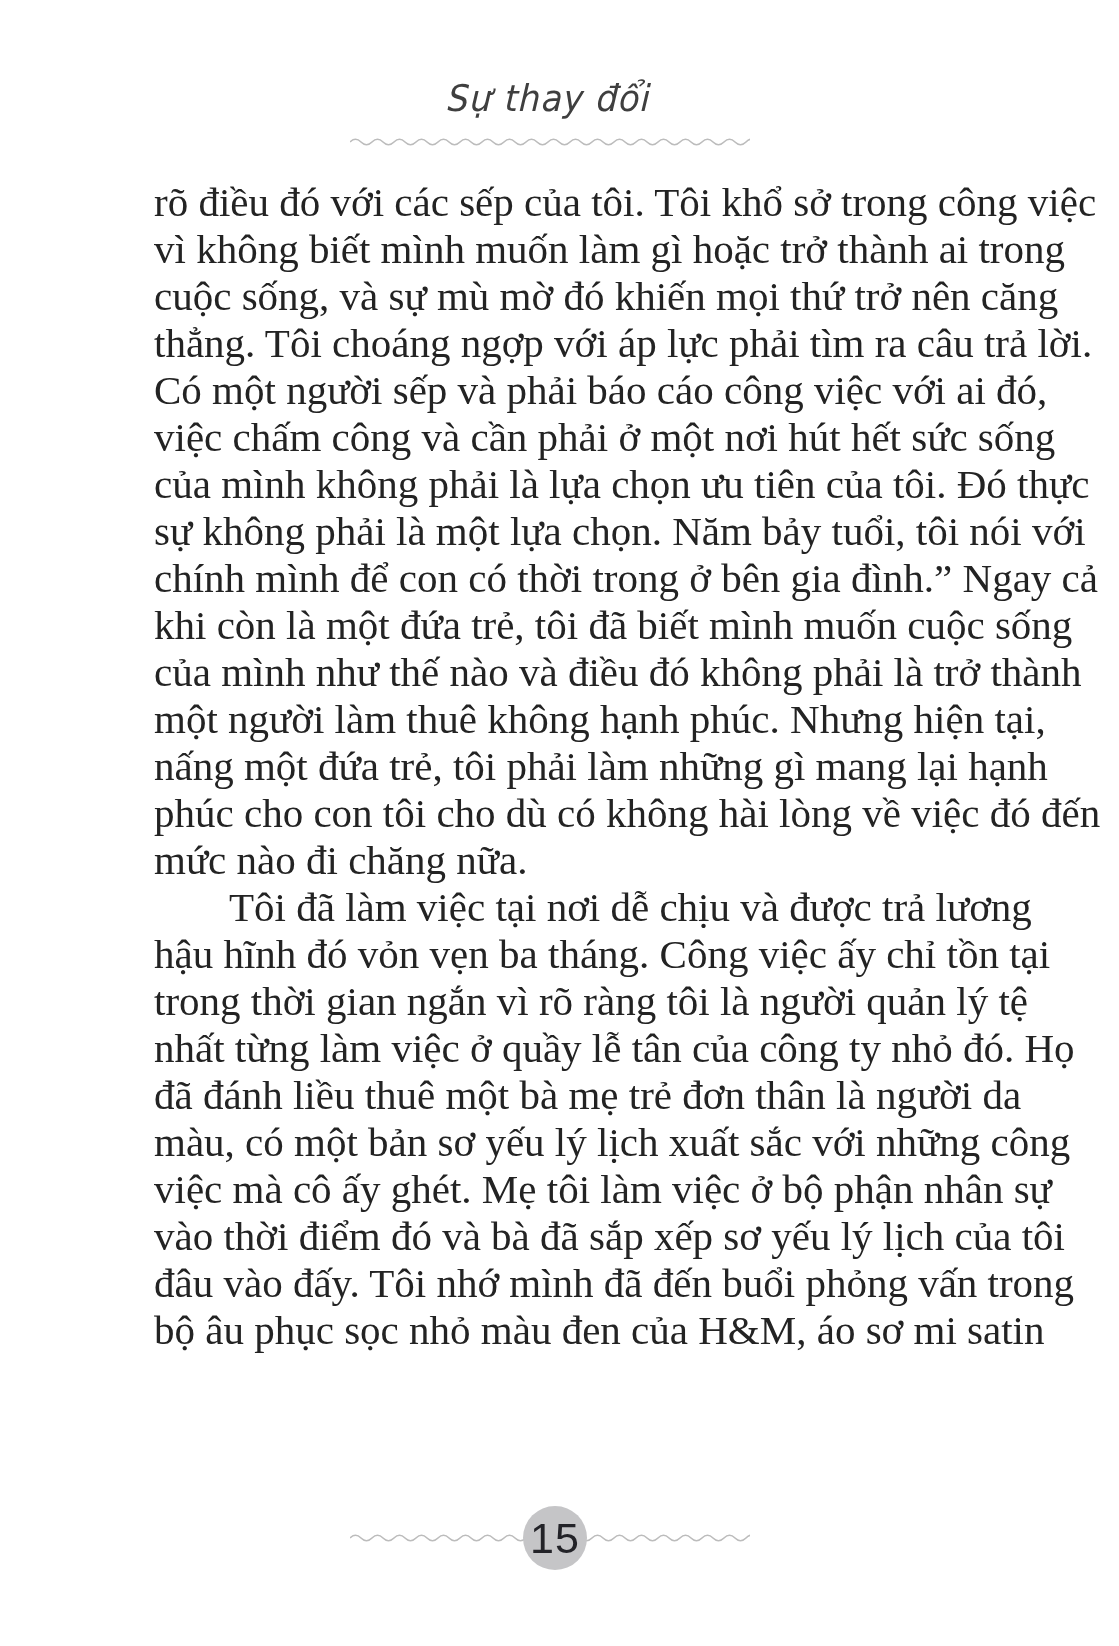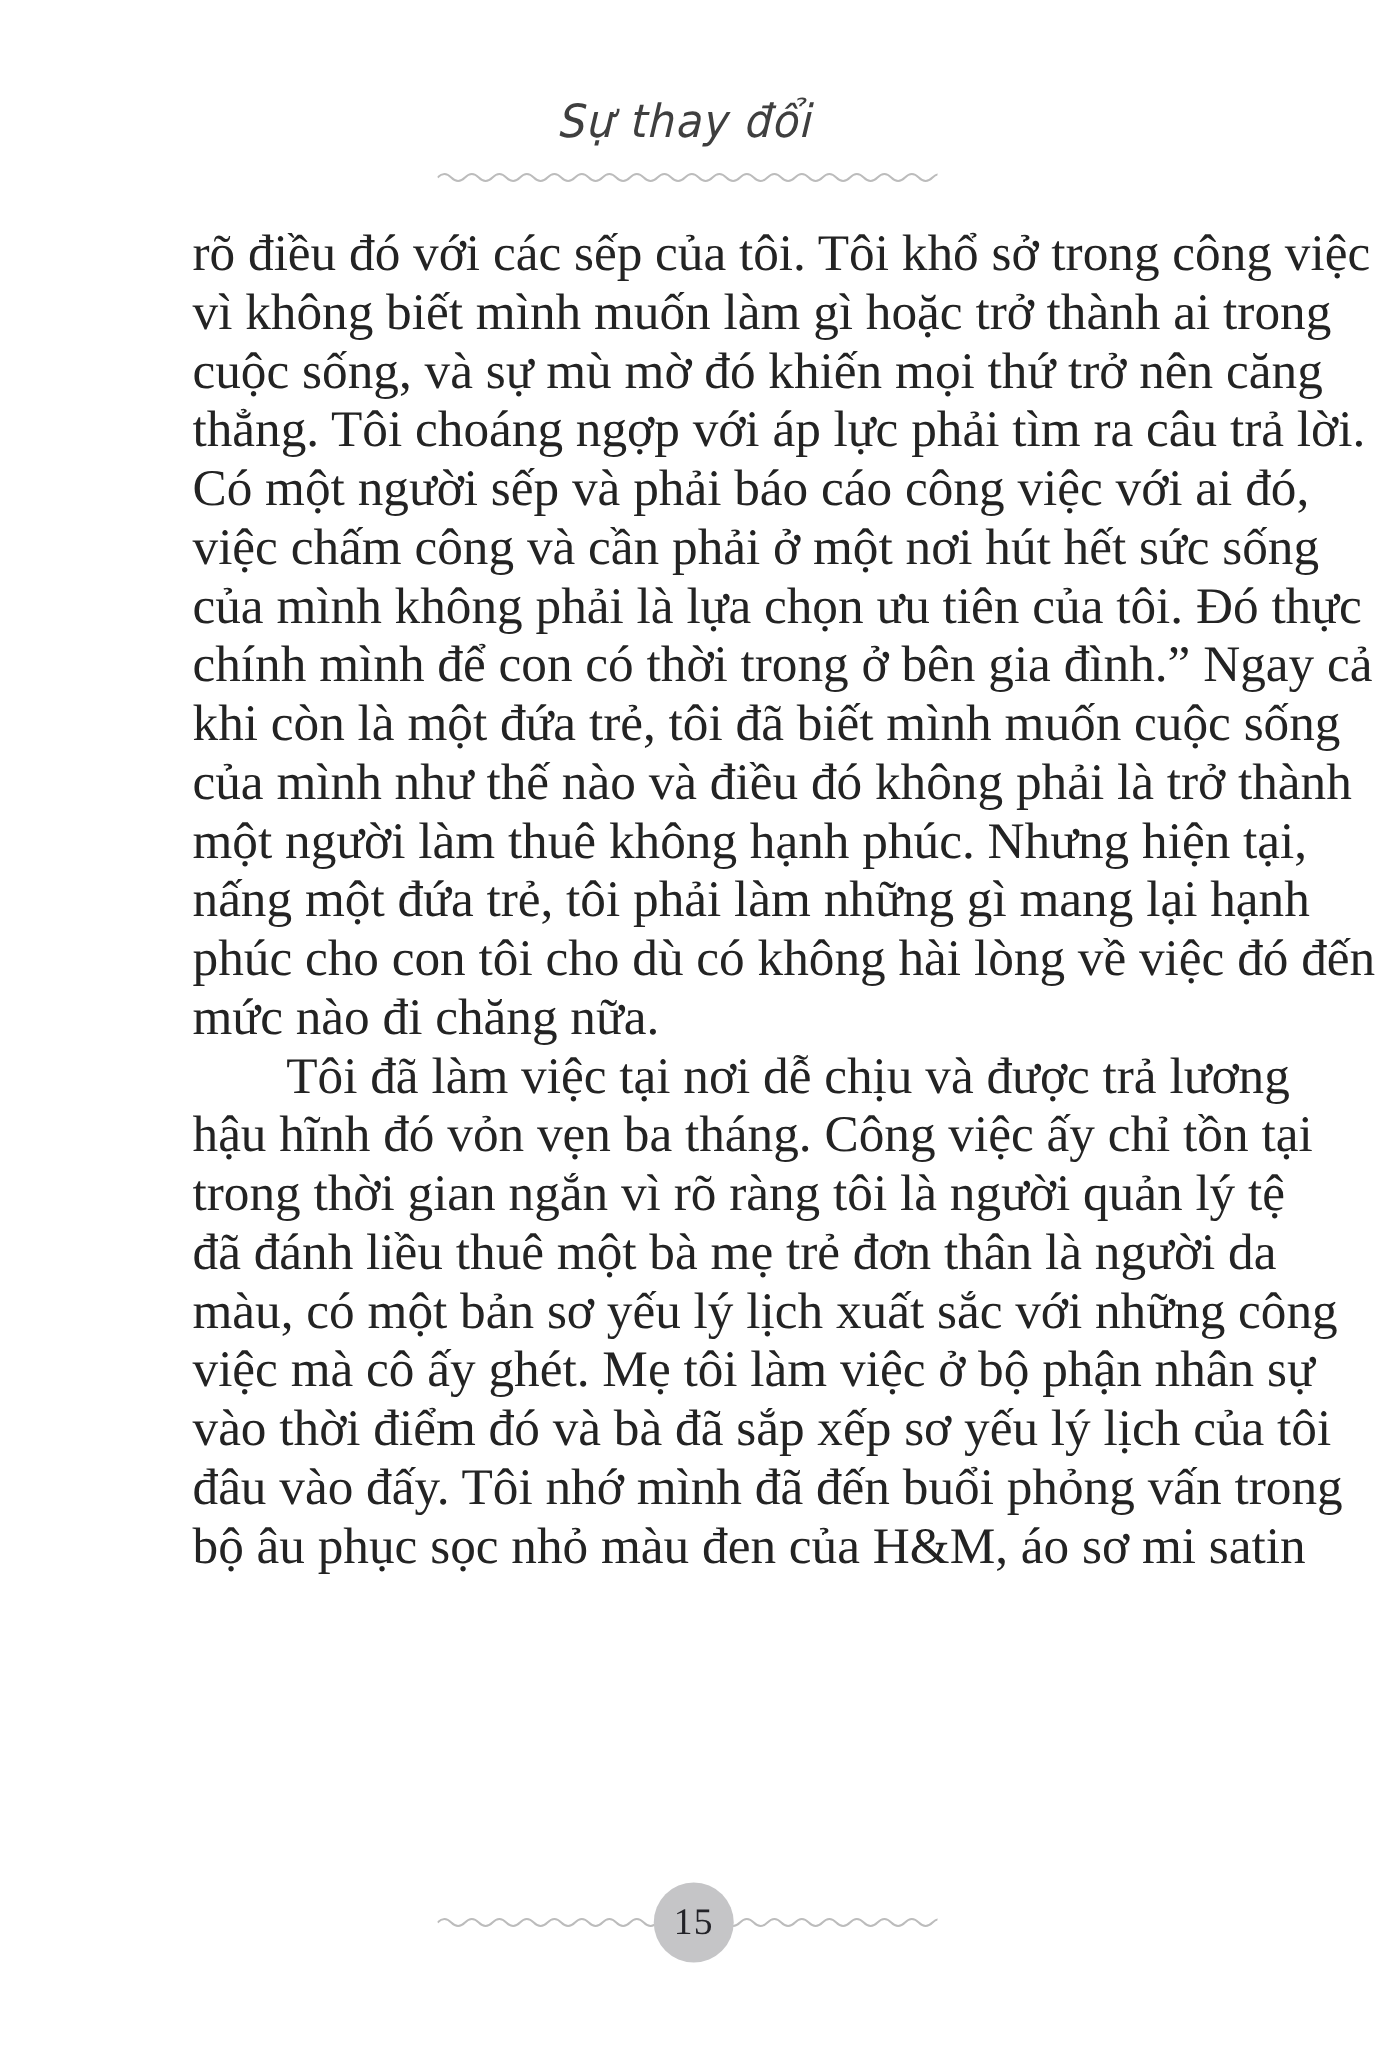--- a/index.html
+++ b/index.html
@@ -72,22 +72,22 @@
     top:1506px;
     width:64px;
     height:64px;
     border-radius:50%;
     background:var(--page-circle-fill);
     display:flex;
     align-items:center;
     justify-content:center;
   }
   .page-number{
-    font-family:Liberation Serif, serif;
-    font-size:30px;
+    font-family:Liberation Sans, sans-serif;
+    font-size:43px;
     color:var(--page-number-text);
     letter-spacing:1px;
   }
 </style>
 </head>
 <body>
 
 <div class="page">
 
   <div class="chapter-header">
@@ -102,32 +102,34 @@
 
   <div class="body-text">
       <div class="para">
         <div class="line">rõ điều đó với các sếp của tôi. Tôi khổ sở trong công việc</div>
         <div class="line">vì không biết mình muốn làm gì hoặc trở thành ai trong</div>
         <div class="line">cuộc sống, và sự mù mờ đó khiến mọi thứ trở nên căng</div>
         <div class="line">thẳng. Tôi choáng ngợp với áp lực phải tìm ra câu trả lời.</div>
         <div class="line">Có một người sếp và phải báo cáo công việc với ai đó,</div>
         <div class="line">việc chấm công và cần phải ở một nơi hút hết sức sống</div>
         <div class="line">của mình không phải là lựa chọn ưu tiên của tôi. Đó thực</div>
+        <div class="line">sự không phải là một lựa chọn. Năm bảy tuổi, tôi nói với</div>
         <div class="line">chính mình để con có thời trong ở bên gia đình.” Ngay cả</div>
         <div class="line">khi còn là một đứa trẻ, tôi đã biết mình muốn cuộc sống</div>
         <div class="line">của mình như thế nào và điều đó không phải là trở thành</div>
         <div class="line">một người làm thuê không hạnh phúc. Nhưng hiện tại,</div>
         <div class="line">nấng một đứa trẻ, tôi phải làm những gì mang lại hạnh</div>
         <div class="line">phúc cho con tôi cho dù có không hài lòng về việc đó đến</div>
         <div class="line nj">mức nào đi chăng nữa.</div>
       </div>
       <div class="para">
         <div class="line ind">Tôi đã làm việc tại nơi dễ chịu và được trả lương</div>
         <div class="line">hậu hĩnh đó vỏn vẹn ba tháng. Công việc ấy chỉ tồn tại</div>
         <div class="line">trong thời gian ngắn vì rõ ràng tôi là người quản lý tệ</div>
+        <div class="line">nhất từng làm việc ở quầy lễ tân của công ty nhỏ đó. Họ</div>
         <div class="line">đã đánh liều thuê một bà mẹ trẻ đơn thân là người da</div>
         <div class="line">màu, có một bản sơ yếu lý lịch xuất sắc với những công</div>
         <div class="line">việc mà cô ấy ghét. Mẹ tôi làm việc ở bộ phận nhân sự</div>
         <div class="line">vào thời điểm đó và bà đã sắp xếp sơ yếu lý lịch của tôi</div>
         <div class="line">đâu vào đấy. Tôi nhớ mình đã đến buổi phỏng vấn trong</div>
         <div class="line">bộ âu phục sọc nhỏ màu đen của H&amp;M, áo sơ mi satin</div>
       </div>
     </div>
 
   <div class="wavy wavy-bottom">

